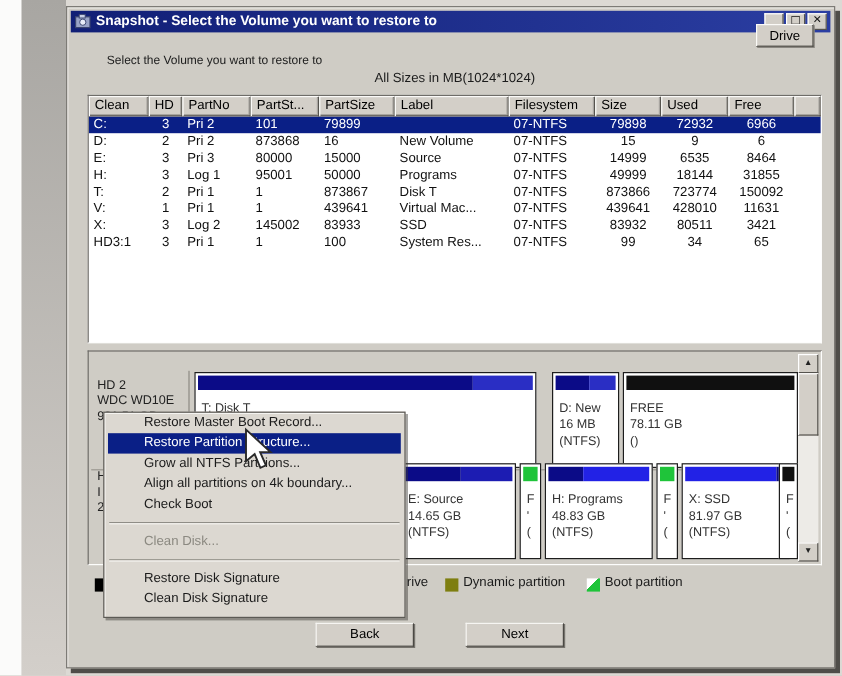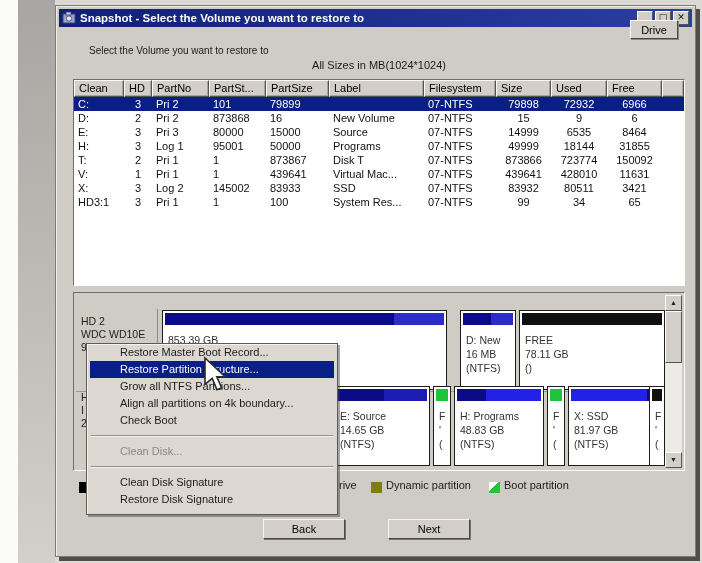--- a/index.html
+++ b/index.html
@@ -218,20 +218,21 @@
             <div>HD 2</div>
             <div>WDC WD10E</div>
             <div>931.51 GB</div>
           </div>
           <div class="panel" style="left: 86px; width: 285px;">
             <div class="bar">
               <div class="seg" style="background: rgb(11, 11, 135); width: 82%;"></div>
               <div class="seg" style="background: rgb(42, 46, 196); width: 18%;"></div>
             </div>
             <div class="plines">
+              <div>T: Disk T</div>
               <div>853.39 GB</div>
               <div></div>
             </div>
           </div>
           <div class="panel" style="left: 384px; width: 56px;">
             <div class="bar">
               <div class="seg" style="background: rgb(11, 11, 135); width: 55%;"></div>
               <div class="seg" style="background: rgb(42, 46, 196); width: 45%;"></div>
             </div>
             <div class="plines">
@@ -353,21 +354,21 @@
 
   <div class="ctx-menu" id="ctx-menu">
       <div class="mi ">Restore Master Boot Record...</div>
       <div class="mi selected">Restore Partition Structure...</div>
       <div class="mi ">Grow all NTFS Partitions...</div>
       <div class="mi ">Align all partitions on 4k boundary...</div>
       <div class="mi ">Check Boot</div>
       <div class="msep"></div>
       <div class="mi disabled">Clean Disk...</div>
       <div class="msep"></div>
+      <div class="mi ">Restore Disk Signature</div>
       <div class="mi ">Clean Disk Signature</div>
-      <div class="mi ">Restore Disk Signature</div>
     </div>
 
   <svg class="cursor" width="26" height="38" viewBox="0 0 13 19">
     <path d="M1,1 L1,14.2 L4.6,11.2 L7,16.9 L9.3,15.9 L6.9,10.4 L11.2,10.4 Z" fill="#ffffff" stroke="#2a2a2a" stroke-width="0.8"></path>
   </svg>
 
 </div>
 
 </body></html>

